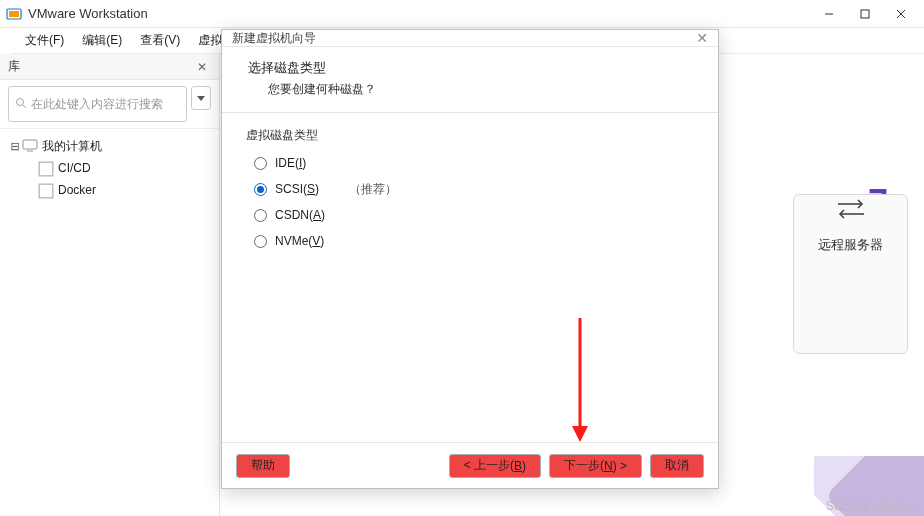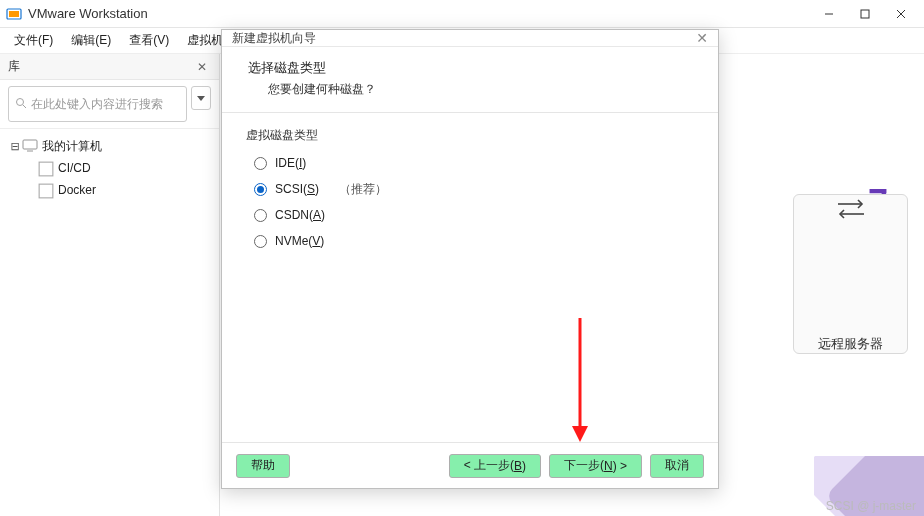--- a/index.html
+++ b/index.html
@@ -5,21 +5,21 @@
   * { box-sizing: border-box; font-family: "Microsoft YaHei", "Segoe UI", sans-serif; }
   body { margin:0; width:924px; height:516px; background:#fff; overflow:hidden; position:relative; color:#222; font-size:12px; }
   
   .titlebar { height:28px; display:flex; align-items:center; padding:0 6px; border-bottom:1px solid #e5e5e5;justify-content:space-between; }
   .app-icon { width:16px; height:16px; margin-right:6px; display:inline-block; }
   .app-icon svg { width:16px; height:16px; }
   .title { font-size:13px; color:#333; }
   .win-controls { margin-left:auto; display:flex; gap:2px; }
   .win-btn { width:34px; height:20px; display:flex; align-items:center; justify-content:center; }
   
-  .menubar { height:26px; display:flex; align-items:center; padding:0 6px; border-bottom:1px solid #eee; gap:2px; }
+  .menubar { height:26px; display:flex; align-items:center; padding:0 6px; border-bottom:1px solid #eee; gap:2px;margin-left:11px; }
   .menuitem { padding:3px 8px; border-radius:3px; }
   .toolbar { margin-left:10px; display:flex; gap:4px; align-items:center; }
   .tool-sep { width:1px; height:16px; background:#ccc; margin:0 4px; }
   .tool-icon { width:18px; height:18px; opacity:.35; }
   
   .workspace { display:flex; height:calc(100% - 54px); }
   .sidebar { width:220px; border-right:1px solid #e2e2e2; display:flex; flex-direction:column; }
   .lib-header { height:26px; display:flex; align-items:center; padding:0 8px; border-bottom:1px solid #e8e8e8; background:#f7f7f7; }
   .lib-title { flex:1; font-weight:500; color:#333; }
   .close-x { padding:0 4px; color:#666; font-size:12px;}
@@ -27,40 +27,40 @@
   .search-input { flex:1; height:36px; border:1px solid #ccc; border-radius:3px; display:flex; align-items:center; padding:0 6px; color:#999; }
   .search-input .mag { margin-right:4px; opacity:.6; }
   .drop-btn { width:20px; height:24px; border:1px solid #ccc; border-radius:3px; display:flex; align-items:center; justify-content:center; }
   .tree { padding:6px 4px; }
   .tree-row { display:flex; align-items:center; height:22px; padding-left:4px; }
   .tree-row .toggle { width:14px; text-align:center; color:#555; font-size:11px;}
   .tree-row .ic { width:16px; height:14px; margin-right:4px; opacity:.7; display:inline-block;}
   .tree-child { padding-left:34px; }
   .content { flex:1; background:#fff; padding:8px; position:relative; overflow:hidden;}
   
-  .right-card { position:absolute; right:16px; top:140px; width:115px; height:160px; border:1px solid #d9d9d9; border-radius:6px; background:#fafafa; display:flex; flex-direction:column; align-items:center; justify-content:space-between; gap:14px;}
+  .right-card { position:absolute; right:16px; top:140px; width:115px; height:160px; border:1px solid #d9d9d9; border-radius:6px; background:#fafafa; display:flex; flex-direction:column; align-items:center; justify-content:flex-start; gap:8px;}
   .right-card .sw { font-size:20px; color:#444;}
   .right-card .lbl { font-size:13px; color:#333;}
   .seven { position:absolute; right:36px; top:128px; font-size:36px; color:#673ab7; font-weight:600;}
   
   .dialog { position:absolute; left:221px; top:29px; width:498px; height:460px; border:1px solid #bfbfbf; background:#fff; box-shadow:0 4px 18px rgba(0,0,0,.18); display:flex; flex-direction:column; }
   .dlg-title { height:17px; display:flex; align-items:center; padding:0 10px; color:#444; border-bottom:1px solid #e8e8e8;}
   .dlg-close { margin-left:auto; color:#888; font-size:14px;}
   .dlg-head { padding:12px 26px 14px 26px; border-bottom:1px solid #e5e5e5;}
   .dlg-head .h1 { font-weight:400; font-size:13px; color:#222; }
   .dlg-head .h2 { padding:4px 0 0 20px; color:#333; }
   .dlg-body { padding:14px 24px; flex:1; }
   .group-label { color:#333; margin-bottom:6px; }
   .radio-row { display:flex; align-items:center; height:26px; padding-left:8px; gap:8px;}
   .radio { width:13px; height:13px; border:1px solid #666; border-radius:50%; display:inline-flex; align-items:center; justify-content:center; background:#fff;}
   .radio.sel { border-color:#0a64c8; }
   .radio.sel .dot { width:7px; height:7px; border-radius:50%; background:#0a64c8;}
-  .hint { color:#555; margin-left:12px;}
+  .hint { color:#555; margin-left:22px;}
   .dlg-buttons { height:46px; border-top:1px solid #e5e5e5; display:flex; align-items:center; padding:0 14px; gap:8px;}
-  .btn { height:24px; border:1px solid #adadad; background:#86efac; padding:0 14px; border-radius:3px; display:flex; align-items:center; font-size:12px; color:#222;}
+  .btn { height:24px; border:1px solid #adadad; background:#ef4444; padding:0 14px; border-radius:3px; display:flex; align-items:center; font-size:12px; color:#222;}
   .spacer { flex:1; }
   
   .arrow { position:absolute; left:560px; top:310px; pointer-events:none;}
   
   .wm { position:absolute; right:8px; bottom:3px; color:#bbb; font-size:12px;}
   
   .corner { position:absolute; right:0; bottom:0; width:110px; height:60px; overflow:hidden; opacity:.35;}
   .corner::before, .corner::after { content:""; position:absolute; right:-40px; bottom:-30px; width:140px; height:140px; border-radius:10px; transform:rotate(45deg); }
   .corner::before { background:#b9a0e6; }
   .corner::after { background:#5b2ea6; right:-70px; bottom:-50px;}

